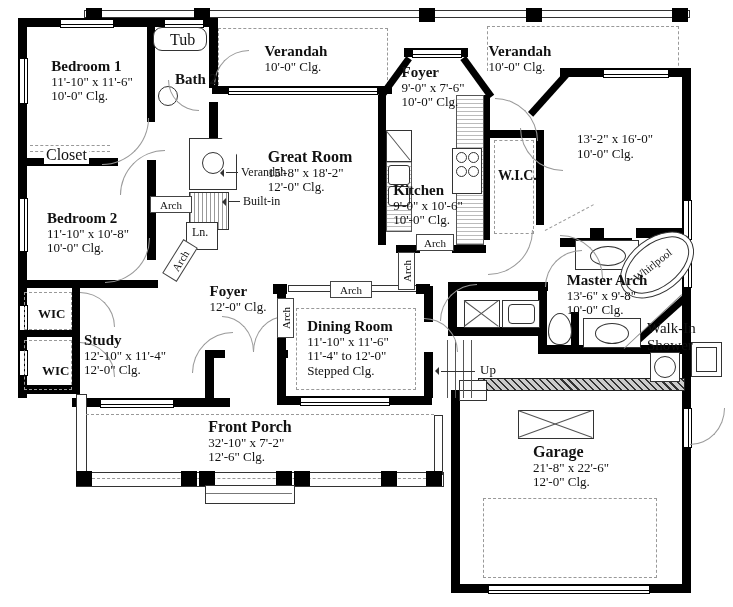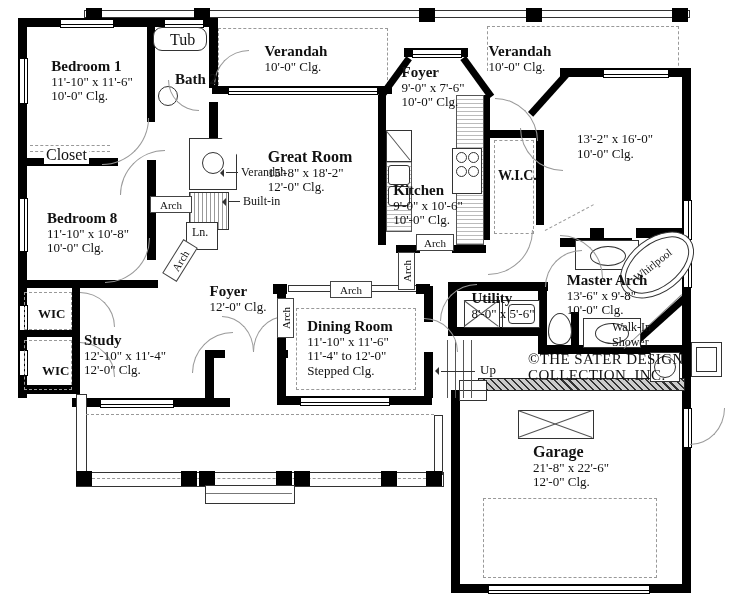--- a/index.html
+++ b/index.html
@@ -280,58 +280,55 @@
     <div class="dm">12'-0" Clg.</div>
   </div>
   <div class="room" style="left:428px;top:182px">
     <div class="nm">Kitchen</div>
     <div class="dm">9'-0" x 10'-6"</div>
     <div class="dm">10'-0" Clg.</div>
   </div>
   <div class="sm smb" style="left:496px;top:168px;font-size:14px;background:transparent">W.I.C.</div>
   <div class="sm" style="left:44px;top:146px">Closet</div>
   <div class="room" style="left:88px;top:210px">
-    <div class="nm">Bedroom 8</div>
+    <div class="nm">Bedroom 2</div>
     <div class="dm">11'-10" x 10'-8"</div>
     <div class="dm">10'-0" Clg.</div>
   </div>
   <div class="room" style="left:238px;top:283px">
     <div class="nm">Foyer</div>
     <div class="dm">12'-0" Clg.</div>
   </div>
   <div class="room" style="left:125px;top:332px">
     <div class="nm">Study</div>
     <div class="dm">12'-10" x 11'-4"</div>
     <div class="dm">12'-0" Clg.</div>
   </div>
   <div class="sm smb" style="left:36px;top:306px;font-size:13px">WIC</div>
   <div class="sm smb" style="left:40px;top:363px;font-size:13px">WIC</div>
   <div class="room" style="left:350px;top:318px">
     <div class="nm">Dining Room</div>
     <div class="dm">11'-10" x 11'-6"</div>
     <div class="dm">11'-4" to 12'-0"</div>
     <div class="dm">Stepped Clg.</div>
   </div>
-  <div class="room" style="left:503px;top:290px">
-    <div class="nm">Utility</div>
-    <div class="dm">8'-0" x 5'-6"</div>
-  </div>
   <div class="room" style="left:607px;top:272px">
     <div class="nm">Master Arch</div>
     <div class="dm">13'-6" x 9'-8"</div>
     <div class="dm">10'-0" Clg.</div>
   </div>
-  <div class="sm" style="left:610px;top:320px;font-size:12px;background:transparent">
+  <div class="sm" style="left:645px;top:320px;font-size:15px;background:transparent">
     <div>Walk-In</div>
     <div>Shower</div>
+  </div>
+  <div class="room" style="left:250px;top:418px">
+    <div class="nm big">Front Porch</div>
+    <div class="dm">32'-10" x 7'-2"</div>
+    <div class="dm">12'-6" Clg.</div>
   </div>
   <div class="room" style="left:571px;top:443px">
     <div class="nm big">Garage</div>
     <div class="dm">21'-8" x 22'-6"</div>
     <div class="dm">12'-0" Clg.</div>
   </div>
 
-  <div class="cp" style="left:528px;top:352px">
-    <div>©THE SATER DESIGN</div>
-    <div>COLLECTION, INC.</div>
-  </div>
 
 </div>
 
 </body></html>

